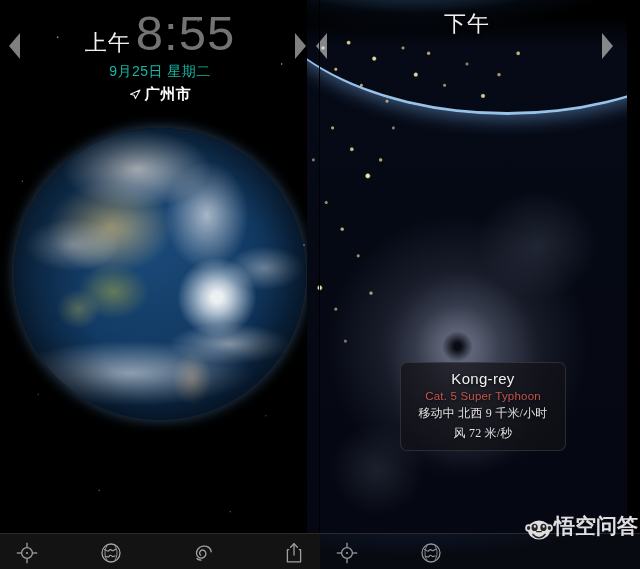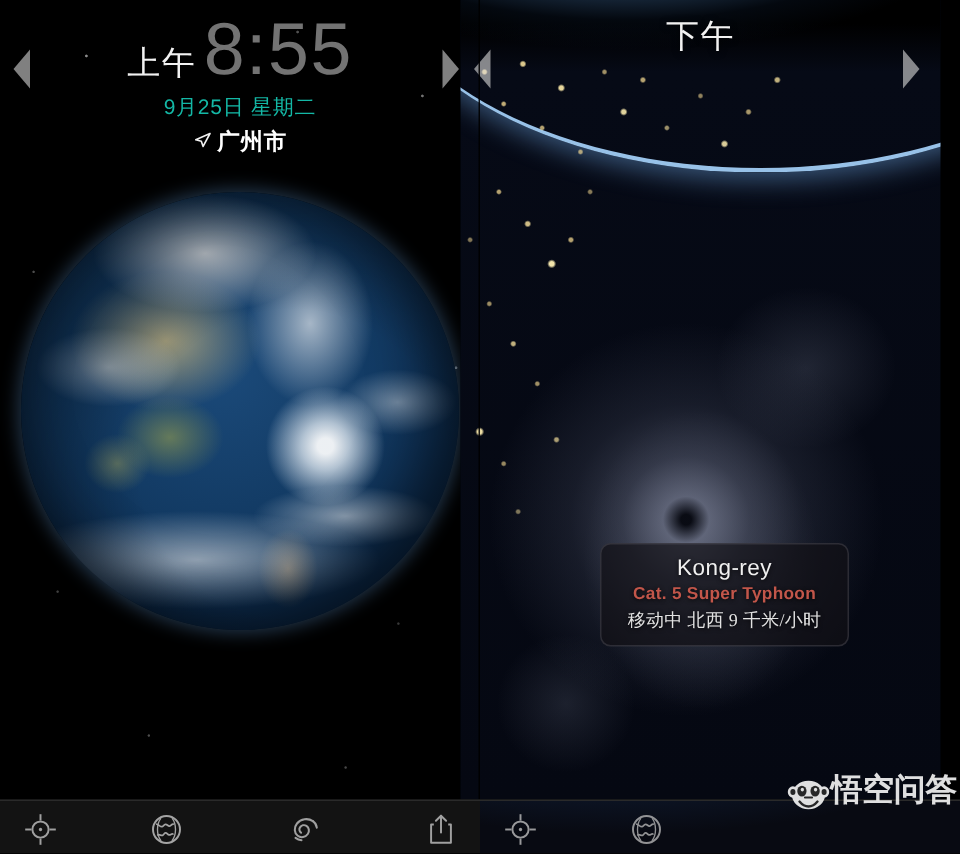--- a/index.html
+++ b/index.html
@@ -228,21 +228,21 @@
     margin-top: 21px;
   }
   .storm-name {
     font-size: 15px;
     font-weight: 400;
     color: #f0f0f0;
     letter-spacing: .3px;
   }
   .storm-cat {
     font-size: 11.5px;
-    font-weight: 700;
+    font-weight: 400;
     color: #c2564a;
     margin-top: 3px;
     letter-spacing: .2px;
   }
   .storm-move, .storm-wind {
     font-size: 12px;
     color: #e2e2e2;
     margin-top: 3px;
     letter-spacing: .2px;
     font-family: Liberation Serif, serif;
@@ -373,20 +373,21 @@
       </div>
     </div>
   </div>
 
   <div class="panel-divider"></div>
 
   <div class="storm-card">
     <div class="storm-name">Kong-rey</div>
     <div class="storm-cat">Cat. 5 Super Typhoon</div>
     <div class="storm-move">移动中 北西 9 千米/小时</div>
+    <div class="storm-wind">风 72 米/秒</div>
   </div>
 
   <div id="toolbar">
 
     <div class="toolbar-half">
       <div class="tb-btn" style="left:14px;">
         <span>
           <svg width="22" height="22" viewBox="0 0 22 22" aria-hidden="true">
             <circle cx="11" cy="11" r="5.4" fill="none" stroke="#c8c8c8" stroke-width="1.3"></circle>
             <line x1="11" y1="0.8" x2="11" y2="5" stroke="#c8c8c8" stroke-width="1.3"></line>

